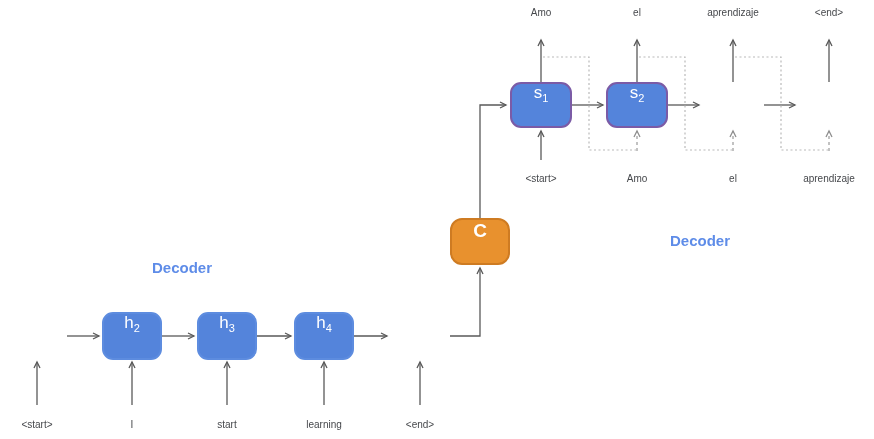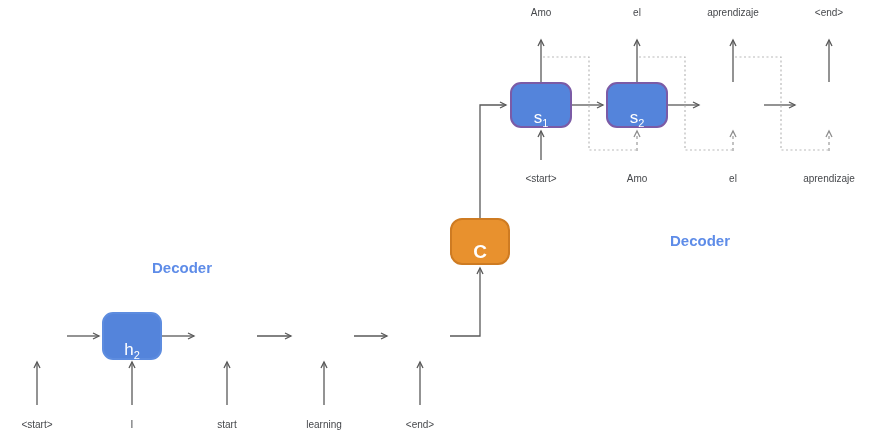--- a/index.html
+++ b/index.html
@@ -5,21 +5,21 @@
   html,body{margin:0;padding:0;background:#fff;}
   .canvas{
     position:relative;width:874px;height:439px;background:#ffffff;
     font-family:"Liberation Sans",sans-serif;overflow:hidden;
   }
   .wires{position:absolute;left:0;top:0;width:874px;height:439px;}
   .unit{
     position:absolute;box-sizing:border-box;
     width:60px;height:48px;border-radius:11px;
     background:#5484DB;border:2px solid #5d8cdf;
-    display:flex;align-items:flex-end;justify-content:center;
+    display:flex;align-items:flex-start;justify-content:center;
     color:#ffffff;
   }
   .unit .ulabel{font-size:17px;line-height:1;}
   .unit .ulabel sub{font-size:11px;line-height:0;}
   .dec{width:62px;height:46px;border:2px solid #7B5BA6;}
   .ctx{
     width:60px;height:47px;background:#E8912E;border:2px solid #CE7B22;
     font-weight:bold;font-size:19px;border-radius:12px;
   }
   .word{
@@ -92,20 +92,26 @@
     <g stroke="#9a9a9a" stroke-width="1.2" fill="none" stroke-dasharray="3 3">
       <path d="M637,151 V131" marker-end="url(#ahg)"></path>
       <path d="M733,151 V131" marker-end="url(#ahg)"></path>
       <path d="M829,151 V131" marker-end="url(#ahg)"></path>
     </g>
   </svg>
 
   <div class="unit" style="left:102px;top:312px">
     <span class="ulabel"><span>h</span><sub>2</sub></span>
   </div>
+  <div class="unit" style="left:197px;top:312px">
+    <span class="ulabel"><span>h</span><sub>3</sub></span>
+  </div>
+  <div class="unit" style="left:294px;top:312px">
+    <span class="ulabel"><span>h</span><sub>4</sub></span>
+  </div>
 
   <div class="word" style="left:37px;top:416px">&lt;start&gt;</div>
   <div class="word" style="left:132px;top:416px">I</div>
   <div class="word" style="left:227px;top:416px">start</div>
   <div class="word" style="left:324px;top:416px">learning</div>
   <div class="word" style="left:420px;top:416px">&lt;end&gt;</div>
 
   <div class="seclabel" style="left:182px;top:259px">Decoder</div>
   <div class="seclabel" style="left:700px;top:232px">Decoder</div>
 

